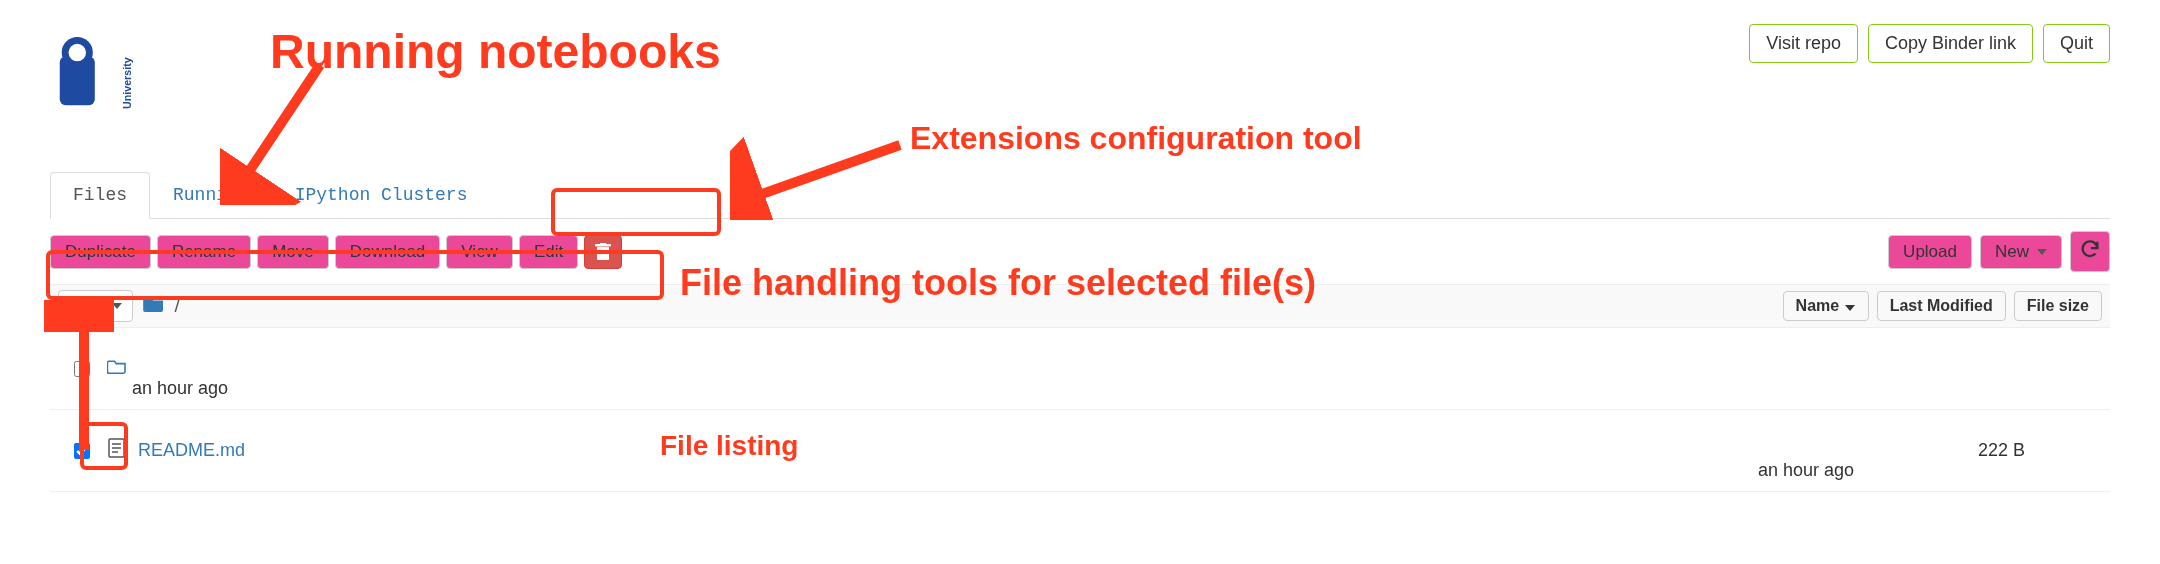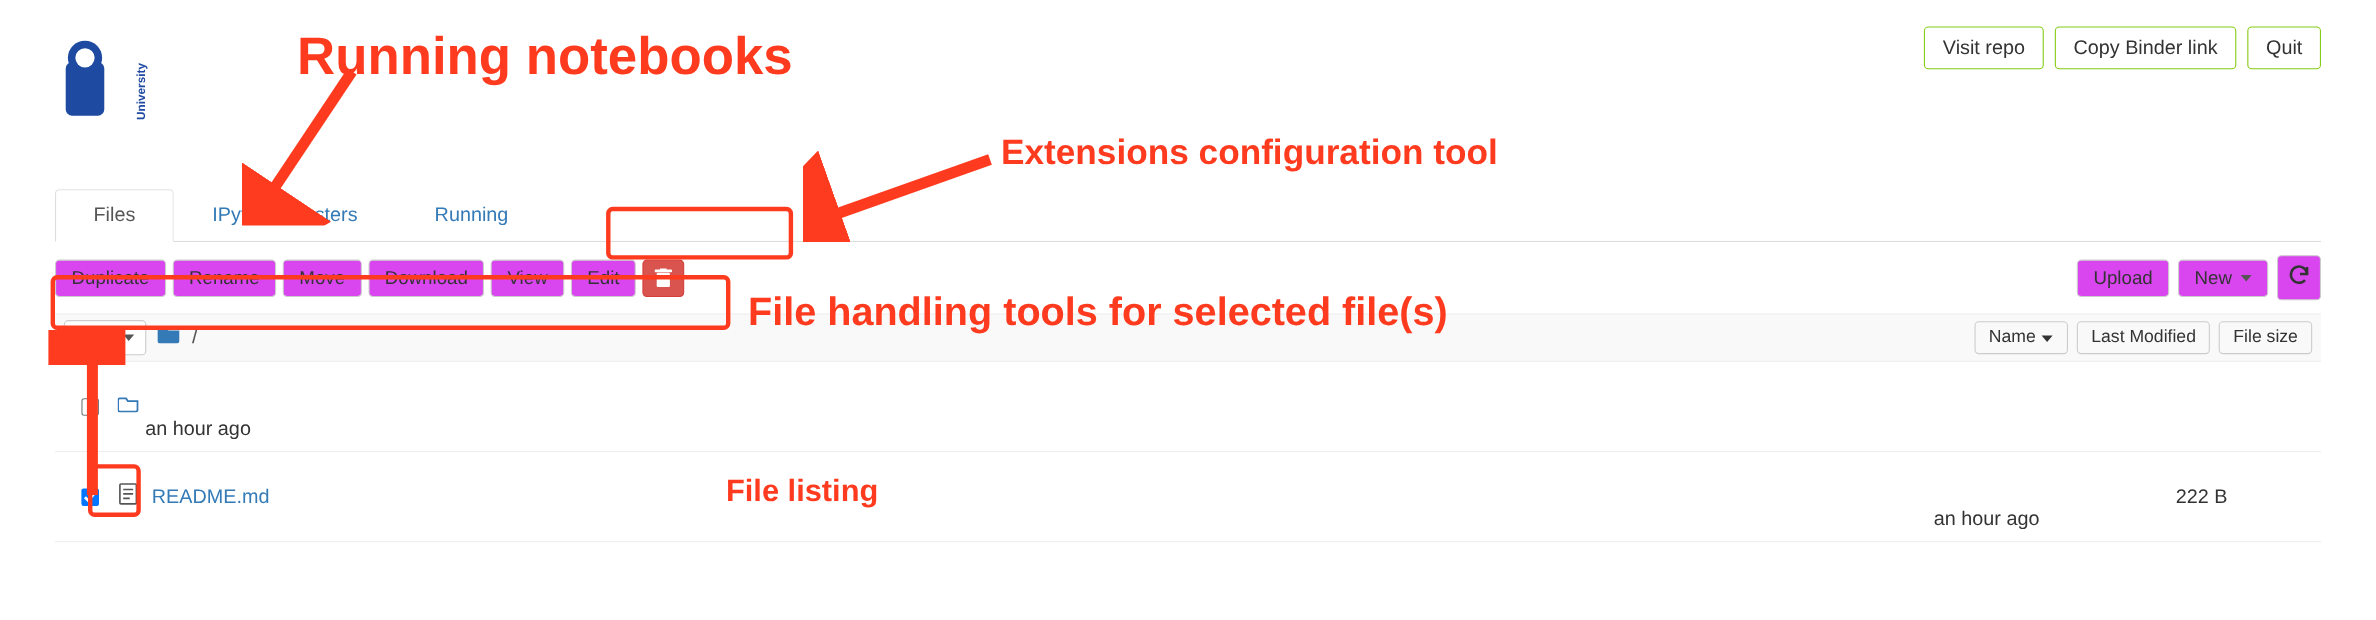--- a/index.html
+++ b/index.html
@@ -19,36 +19,37 @@
   }
   .top-buttons { display: flex; gap: 10px; }
   .btn {
     background: #fff; border: 1px solid #84cc16; border-radius: 4px;
     padding: 8px 16px; font-size: 18px; color: #333; cursor: pointer;
   }
   .tabs-row {
     display: flex; border-bottom: 1px solid #ddd; margin-top: 48px;
   }
   .tab {
-    padding: 12px 34px; font-size: 18px; color: #337ab7;
+    padding: 12px 22px; font-size: 18px; color: #337ab7;
     border: 1px solid transparent; cursor: pointer;
     border-top-left-radius: 4px; border-top-right-radius: 4px;
     position: relative;
+    font-family: Liberation Mono, monospace;
   }
   .tab.active {
     color: #555; border: 1px solid #ddd; border-bottom: 1px solid #fff;
     background: #fff; margin-bottom: -1px;
   }
   .toolbar-row {
     display: flex; justify-content: space-between; align-items: center;
     padding: 12px 0;
   }
   .file-actions { display: flex; gap: 6px; }
   .btn-sm {
-    background: #d946ef; border: 1px solid #ccc; border-radius: 4px;
+    background: #ec4899; border: 1px solid #ccc; border-radius: 4px;
     padding: 6px 14px; font-size: 17px; color: #333; cursor: pointer;
   }
   .btn-danger {
     background: #d9534f; border: 1px solid #d43f3a; border-radius: 4px;
     padding: 6px 10px; cursor: pointer; display: flex; align-items: center;
   }
   .right-actions { display: flex; align-items: center; gap: 8px; }
   .btn-new {
     display: flex; align-items: center; gap: 8px;
   }
@@ -66,21 +67,21 @@
   .breadcrumb-left { display: flex; align-items: center; gap: 10px; }
   .select-counter {
     display: flex; align-items: center; gap: 8px;
     border: 1px solid #ccc; border-radius: 4px; padding: 4px 10px;
     background: #fff;
   }
   .checkbox { width: 16px; height: 16px; }
   .breadcrumb-right { display: flex; gap: 8px; }
   .sort-btn {
     background: transparent; border: 1px solid #ccc; border-radius: 4px;
-    padding: 5px 12px; font-size: 16px; color: #333;
+    padding: 5px 12px; font-size: 16px; color: #333; font-weight: bold;
   }
   .list { }
   .list-item {
     display: flex; align-items: center; padding: 10px 12px;
     border-bottom: 1px solid #eee; font-size: 18px;
   }
   .list-item .cb { width: 40px; display: flex; justify-content: center; }
   .list-item .icon { width: 30px; text-align: center; }
   .list-item .name { flex: 1; color: #337ab7; padding-left: 6px; }
   .list-item .modified { width: 220px; color: #333; margin-top: 40px; }
@@ -112,22 +113,22 @@
     </div>
     <div class="top-buttons">
       <button class="btn">Visit repo</button>
       <button class="btn">Copy Binder link</button>
       <button class="btn">Quit</button>
     </div>
   </div>
 
   <div class="tabs-row">
     <div class="tab active">Files</div>
+    <div class="tab">Running</div>
     <div class="tab">IPython Clusters</div>
-    <div class="tab">Running</div>
   </div>
 
   <div class="toolbar-row">
     <div class="file-actions">
       <button class="btn-sm">Duplicate</button>
       <button class="btn-sm">Rename</button>
       <button class="btn-sm">Move</button>
       <button class="btn-sm">Download</button>
       <button class="btn-sm">View</button>
       <button class="btn-sm">Edit</button>

